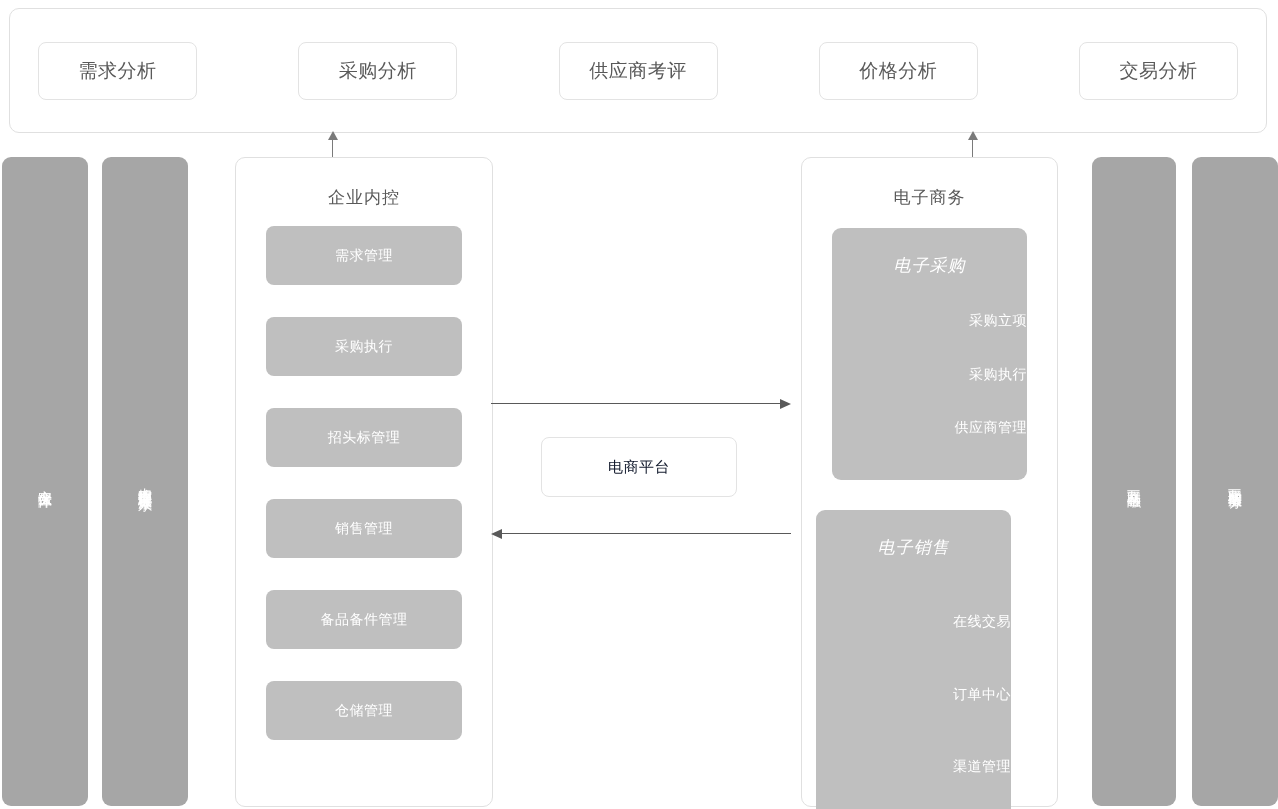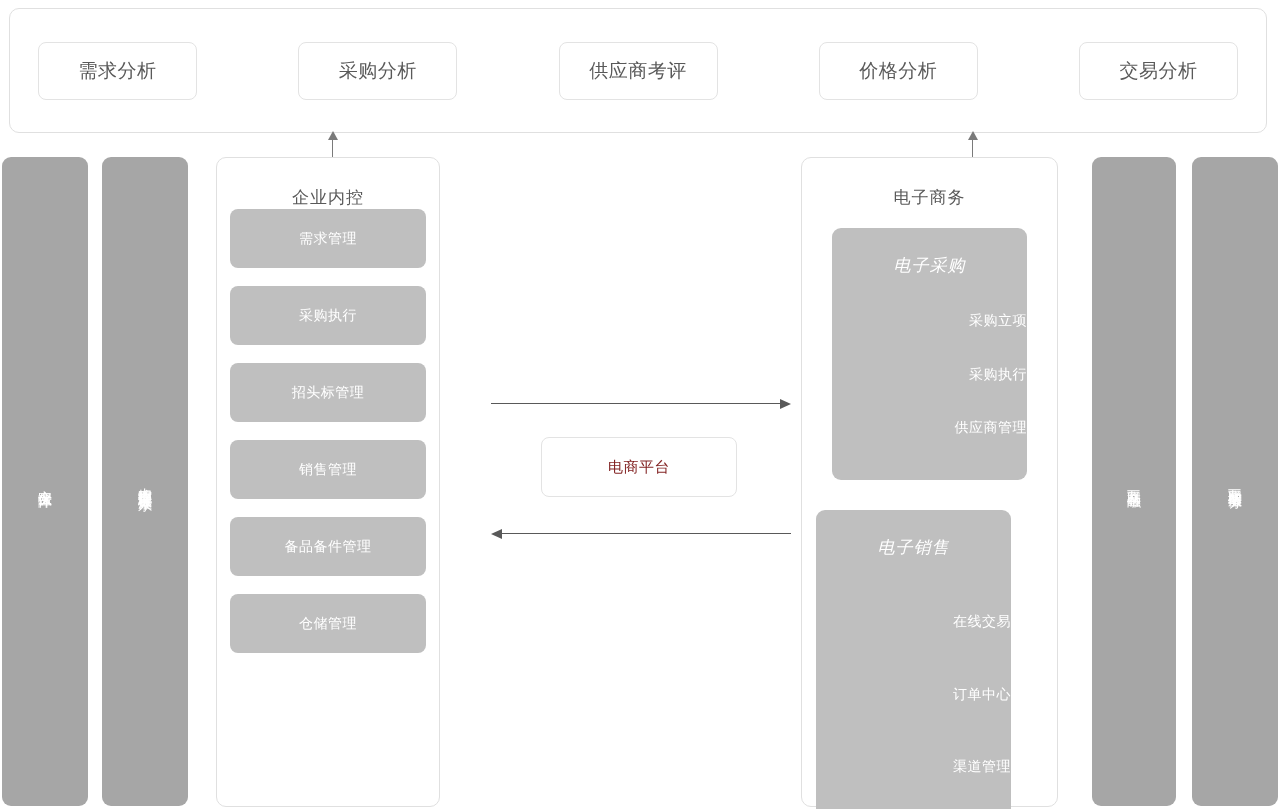--- a/index.html
+++ b/index.html
@@ -102,37 +102,38 @@
   
   .panel {
     position: absolute;
     top: 157px;
     height: 650px;
     box-sizing: border-box;
     background: #ffffff;
     border: 1px solid #e0e0e0;
     border-radius: 10px;
   }
-  #panel-internal { left: 216px; width: 224px; }
+  #panel-internal { left: 235px; width: 258px; }
   #panel-ecom     { left: 801px; width: 257px; }
 
   .panel-title {
     text-align: center;
     font-size: 17px;
     color: #595959;
     margin-top: 28px;
     letter-spacing: 1px;
   }
 
   
   .module-stack {
+    margin-top: 17px;
     display: flex;
     flex-direction: column;
     align-items: center;
-    gap: 18px;
+    gap: 32px;
   }
   .module-card {
     width: 196px;
     height: 59px;
     background: #bfbfbf;
     border-radius: 8px;
     display: flex;
     align-items: center;
     justify-content: center;
     color: #ffffff;
@@ -181,21 +182,21 @@
     width: 196px;
     height: 60px;
     box-sizing: border-box;
     border: 1px solid #e3e3e3;
     border-radius: 8px;
     background: #ffffff;
     display: flex;
     align-items: center;
     justify-content: center;
     font-size: 15px;
-    color: #7f1d1d;
+    color: #0f172a;
     letter-spacing: 0.5px;
   }
 
   .h-arrow { position: absolute; height: 10px; }
   .h-arrow .shaft {
     position: absolute;
     top: 4px;
     height: 1px;
     background: #595959;
   }

